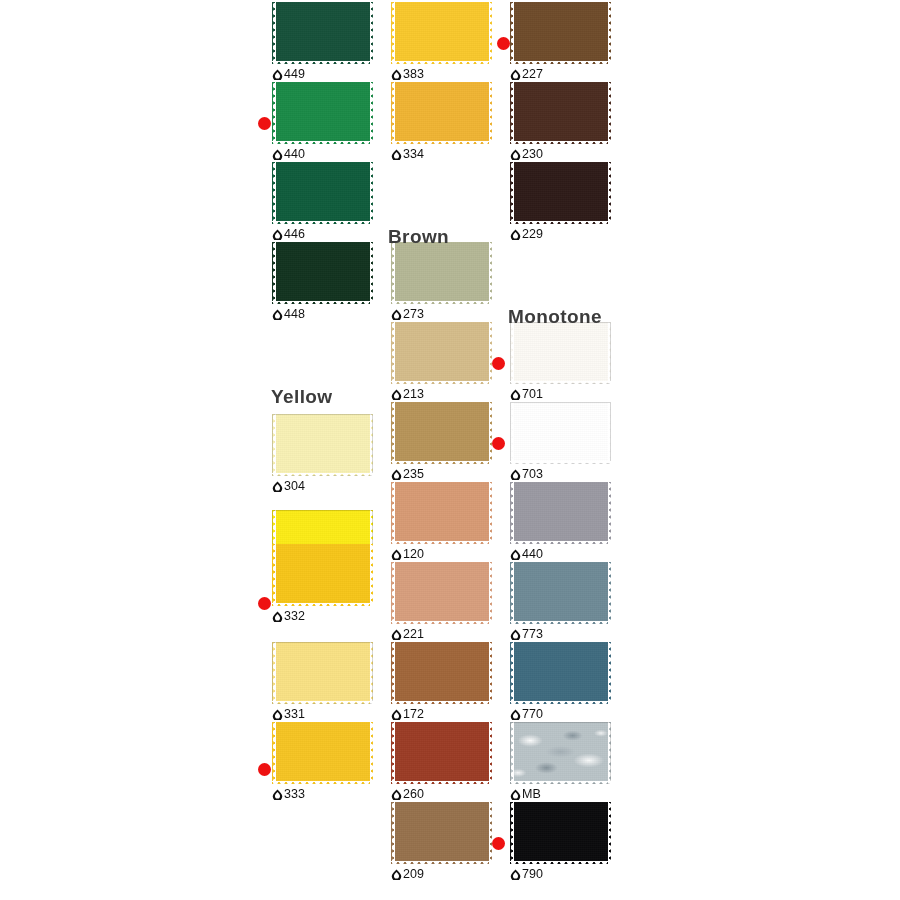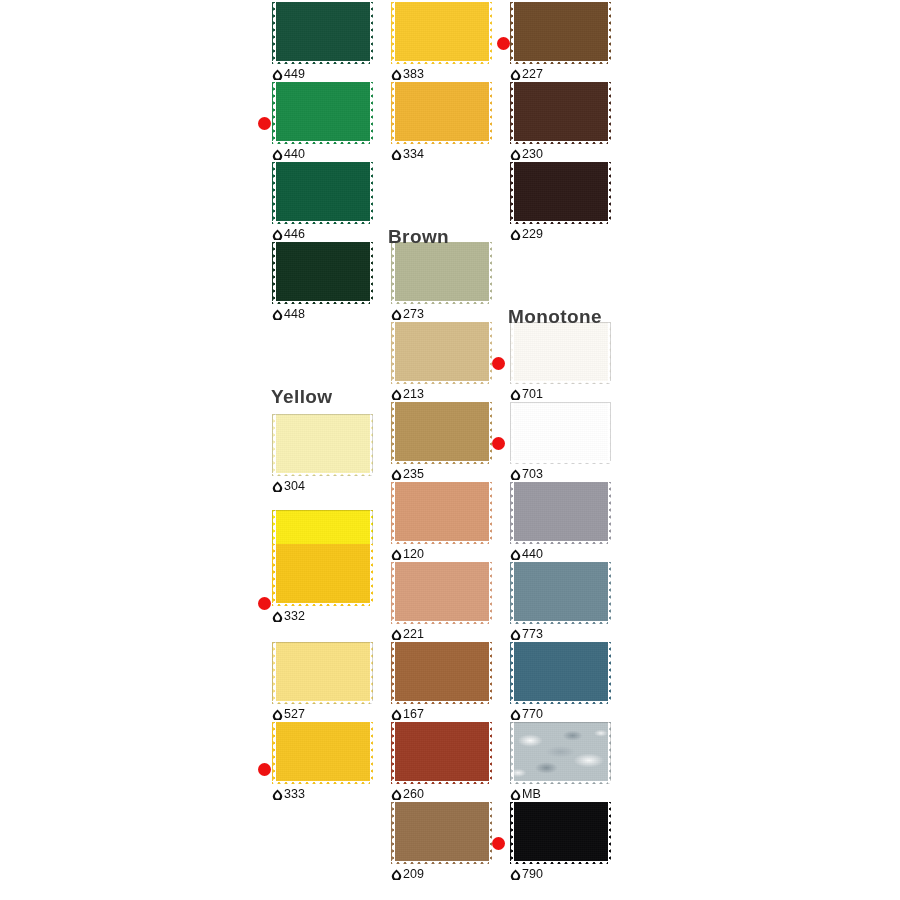--- a/index.html
+++ b/index.html
@@ -284,21 +284,21 @@
             <div class="chip-noise"></div>
             <div class="chip-sides"></div>
             <div class="chip-outline"></div>
           </div>
         </div>
         <div class="caption">
           <svg class="drop-icon" viewBox="0 0 22 22">
             <path d="M11 1.2 C15.6 6.4 20.6 10.4 20.6 14.6 A9.6 9.6 0 0 1 1.4 14.6 C1.4 10.4 6.4 6.4 11 1.2 Z" fill="#111111"></path>
             <path d="M11 6.2 C13.6 9.2 16.1 11.5 16.1 13.9 A5.1 5.1 0 0 1 5.9 13.9 C5.9 11.5 8.4 9.2 11 6.2 Z" fill="#ffffff"></path>
           </svg>
-          <span class="code">527</span>
+          <span class="code">331</span>
         </div>
       </div>
       <div class="cell" style="top: 722px;">
         <div class="chip-wrap">
           <div class="chip" style="background-color: rgb(245, 196, 35);">
             <div class="chip-noise"></div>
             <div class="chip-sides"></div>
           </div>
         </div>
         <div class="caption">
@@ -421,21 +421,21 @@
           <div class="chip" style="background-color: rgb(160, 102, 58);">
             <div class="chip-noise"></div>
             <div class="chip-sides"></div>
           </div>
         </div>
         <div class="caption">
           <svg class="drop-icon" viewBox="0 0 22 22">
             <path d="M11 1.2 C15.6 6.4 20.6 10.4 20.6 14.6 A9.6 9.6 0 0 1 1.4 14.6 C1.4 10.4 6.4 6.4 11 1.2 Z" fill="#111111"></path>
             <path d="M11 6.2 C13.6 9.2 16.1 11.5 16.1 13.9 A5.1 5.1 0 0 1 5.9 13.9 C5.9 11.5 8.4 9.2 11 6.2 Z" fill="#ffffff"></path>
           </svg>
-          <span class="code">167</span>
+          <span class="code">172</span>
         </div>
       </div>
       <div class="cell" style="top: 722px;">
         <div class="chip-wrap">
           <div class="chip" style="background-color: rgb(155, 60, 37);">
             <div class="chip-noise"></div>
             <div class="chip-sides"></div>
           </div>
         </div>
         <div class="caption">

